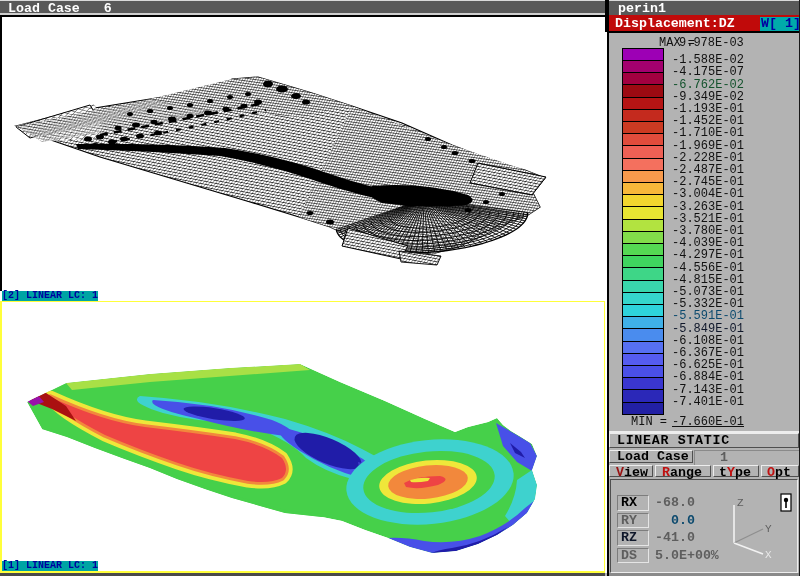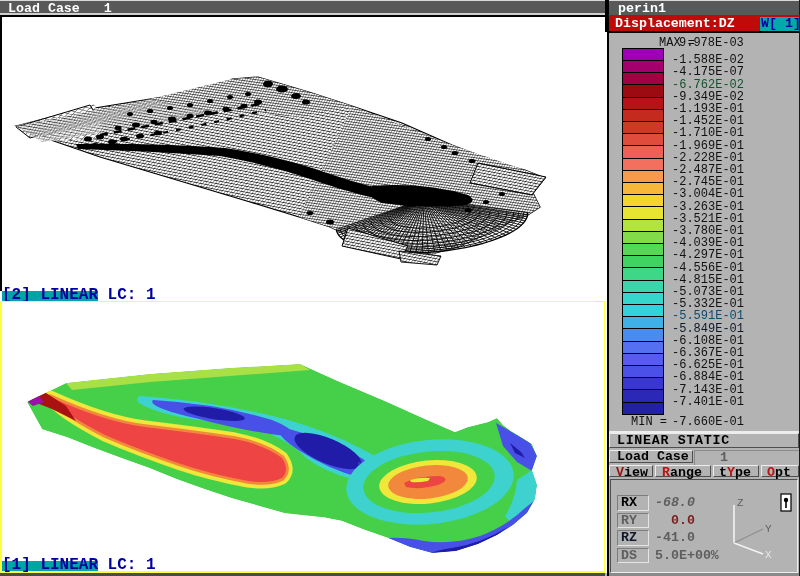--- a/index.html
+++ b/index.html
@@ -2,30 +2,30 @@
 <html><head>
 <meta charset="utf-8">
 <style>
   html,body{margin:0;padding:0;}
   body{width:800px;height:576px;position:relative;overflow:hidden;
        background:#b3b3b3;font-family:"Liberation Mono",monospace;}
   .abs{position:absolute;}
   .b{font-weight:bold;}
   .t13{font-size:13.3px;line-height:13px;white-space:pre;}
   .t11{font-size:12px;line-height:12px;white-space:pre;}
-  .t10{font-size:16px;line-height:9.5px;white-space:pre;}
+  .t10{font-size:10px;line-height:9.5px;white-space:pre;}
   .raised{border-top:1.5px solid #ededed;border-left:1.5px solid #ededed;
           border-bottom:1.5px solid #4f4f4f;border-right:1.5px solid #4f4f4f;}
 </style>
 </head>
 <body>
 
   <div class="abs" style="left:0;top:0;width:605px;height:13px;background:#595959;border-top:1px solid #d9d9d9;"></div>
   <div class="abs" style="left:0;top:13px;width:605px;height:2px;background:#cfcfcf;"></div>
-  <div class="abs t13 b" style="left:8px;top:2px;color:#fff;">Load Case   1</div>
+  <div class="abs t13 b" style="left:8px;top:2px;color:#fff;">Load Case   6</div>
   <div class="abs" style="left:0;top:15px;width:605px;height:2px;background:#000;"></div>
 
   <div class="abs" style="left:0;top:17px;width:605px;height:284px;background:#fff;"></div>
   <div class="abs" style="left:0;top:17px;width:2px;height:274px;background:#000;"></div>
   <svg class="abs" style="left:0;top:17px;" width="605" height="284" viewBox="0 0 605 284">
 <defs>
 <pattern id="mA" width="2.8" height="2.9" patternUnits="userSpaceOnUse" patternTransform="rotate(11) skewX(-26)">
   <rect width="2.8" height="2.9" fill="#fff"></rect>
   <path d="M0 0V2.9" stroke="#000" stroke-width="0.75" fill="none"></path>
   <path d="M0 0H2.8" stroke="#000" stroke-width="1.15" fill="none"></path>
@@ -267,21 +267,21 @@
   <div class="abs t11" style="left:672px;top:298.2px;color:#111;">-5.332E-01</div>
   <div class="abs t11" style="left:672px;top:310.4px;color:#0c4a6e;">-5.591E-01</div>
   <div class="abs t11" style="left:672px;top:322.6px;color:#0f172a;">-5.849E-01</div>
   <div class="abs t11" style="left:672px;top:334.8px;color:#111;">-6.108E-01</div>
   <div class="abs t11" style="left:672px;top:347.0px;color:#111;">-6.367E-01</div>
   <div class="abs t11" style="left:672px;top:359.2px;color:#111;">-6.625E-01</div>
   <div class="abs t11" style="left:672px;top:371.4px;color:#111;">-6.884E-01</div>
   <div class="abs t11" style="left:672px;top:383.6px;color:#111;">-7.143E-01</div>
   <div class="abs t11" style="left:672px;top:395.8px;color:#111;">-7.401E-01</div>
   <div class="abs t11" style="left:631px;top:416px;color:#111;">MIN =</div>
-  <div class="abs t11" style="left:672px;top:416px;color:#111;">-7.660E-01</div>
+  <div class="abs t11" style="left:672px;top:416px;color:#111;text-decoration:underline;">-7.660E-01</div>
 
   <div class="abs" style="left:609px;top:431px;width:191px;height:1.5px;background:#ededed;"></div>
   <div class="abs raised" style="left:609px;top:433px;width:188px;height:12.5px;background:#b3b3b3;"></div>
   <div class="abs t13 b" style="left:617px;top:434px;color:#000;letter-spacing:0.7px;">LINEAR STATIC</div>
 
   <div class="abs raised" style="left:609px;top:449.5px;width:82px;height:11.5px;background:#b3b3b3;"></div>
   <div class="abs t13 b" style="left:617px;top:450px;color:#000;">Load Case</div>
   <div class="abs" style="left:694px;top:449.5px;width:105px;height:14.5px;background:#b3b3b3;border-top:1px solid #8a8a8a;border-left:1px solid #8a8a8a;"></div>
   <div class="abs t13 b" style="left:720px;top:450.5px;color:#5e5e5e;">1</div>
 
@@ -292,24 +292,24 @@
   <div class="abs t13 b" style="left:616px;top:466px;color:#000;"><span style="color:#991111;">V</span>iew</div>
   <div class="abs t13 b" style="left:662px;top:466px;color:#000;"><span style="color:#c01010;">R</span>ange</div>
   <div class="abs t13 b" style="left:719px;top:466px;color:#000;">t<span style="color:#c01010;">Y</span>pe</div>
   <div class="abs t13 b" style="left:767px;top:466px;color:#000;"><span style="color:#c01010;">O</span>pt</div>
 
   <div class="abs" style="left:610px;top:479px;width:186px;height:92px;background:#b3b3b3;
        border-top:1.5px solid #4f4f4f;border-left:1.5px solid #4f4f4f;
        border-bottom:1.5px solid #ededed;border-right:1.5px solid #ededed;"></div>
   <div class="abs" style="left:616.5px;top:495.0px;width:30px;height:13.5px;background:#b3b3b3;border:1px solid #7d7d7d;border-bottom-color:#e5e5e5;border-right-color:#e5e5e5;"></div>
   <div class="abs t13 b" style="left:621px;top:496.0px;color:#000000;">RX</div>
-  <div class="abs t13 b" style="left:655px;top:496.0px;color:#5e5e5e;font-style:italic;">-68.0</div>
+  <div class="abs t13 b" style="left:655px;top:496.0px;color:#5e5e5e;">-68.0</div>
   <div class="abs" style="left:616.5px;top:512.6px;width:30px;height:13.5px;background:#b3b3b3;border:1px solid #7d7d7d;border-bottom-color:#e5e5e5;border-right-color:#e5e5e5;"></div>
   <div class="abs t13 b" style="left:621px;top:513.6px;color:#5e5e5e;">RY</div>
-  <div class="abs t13 b" style="left:655px;top:513.6px;color:#7f1d1d;">  0.0</div>
+  <div class="abs t13 b" style="left:655px;top:513.6px;color:#0c4a6e;">  0.0</div>
   <div class="abs" style="left:616.5px;top:530.2px;width:30px;height:13.5px;background:#b3b3b3;border:1px solid #7d7d7d;border-bottom-color:#e5e5e5;border-right-color:#e5e5e5;"></div>
   <div class="abs t13 b" style="left:621px;top:531.2px;color:#0f172a;">RZ</div>
   <div class="abs t13 b" style="left:655px;top:531.2px;color:#5e5e5e;">-41.0</div>
   <div class="abs" style="left:616.5px;top:547.8px;width:30px;height:13.5px;background:#b3b3b3;border:1px solid #7d7d7d;border-bottom-color:#e5e5e5;border-right-color:#e5e5e5;"></div>
   <div class="abs t13 b" style="left:621px;top:548.8px;color:#5e5e5e;">DS</div>
   <div class="abs t13 b" style="left:655px;top:548.8px;color:#5e5e5e;">5.0E+00%</div>
   <svg class="abs" style="left:609px;top:480px;" width="191" height="90" viewBox="0 0 191 90">
     <line x1="125" y1="63" x2="125" y2="25" stroke="#f2f2f2" stroke-width="1.6"></line>
     <line x1="125" y1="63" x2="154" y2="49" stroke="#8f8f8f" stroke-width="1.3"></line>
     <line x1="125" y1="63" x2="154" y2="74" stroke="#f2f2f2" stroke-width="1.6"></line>

